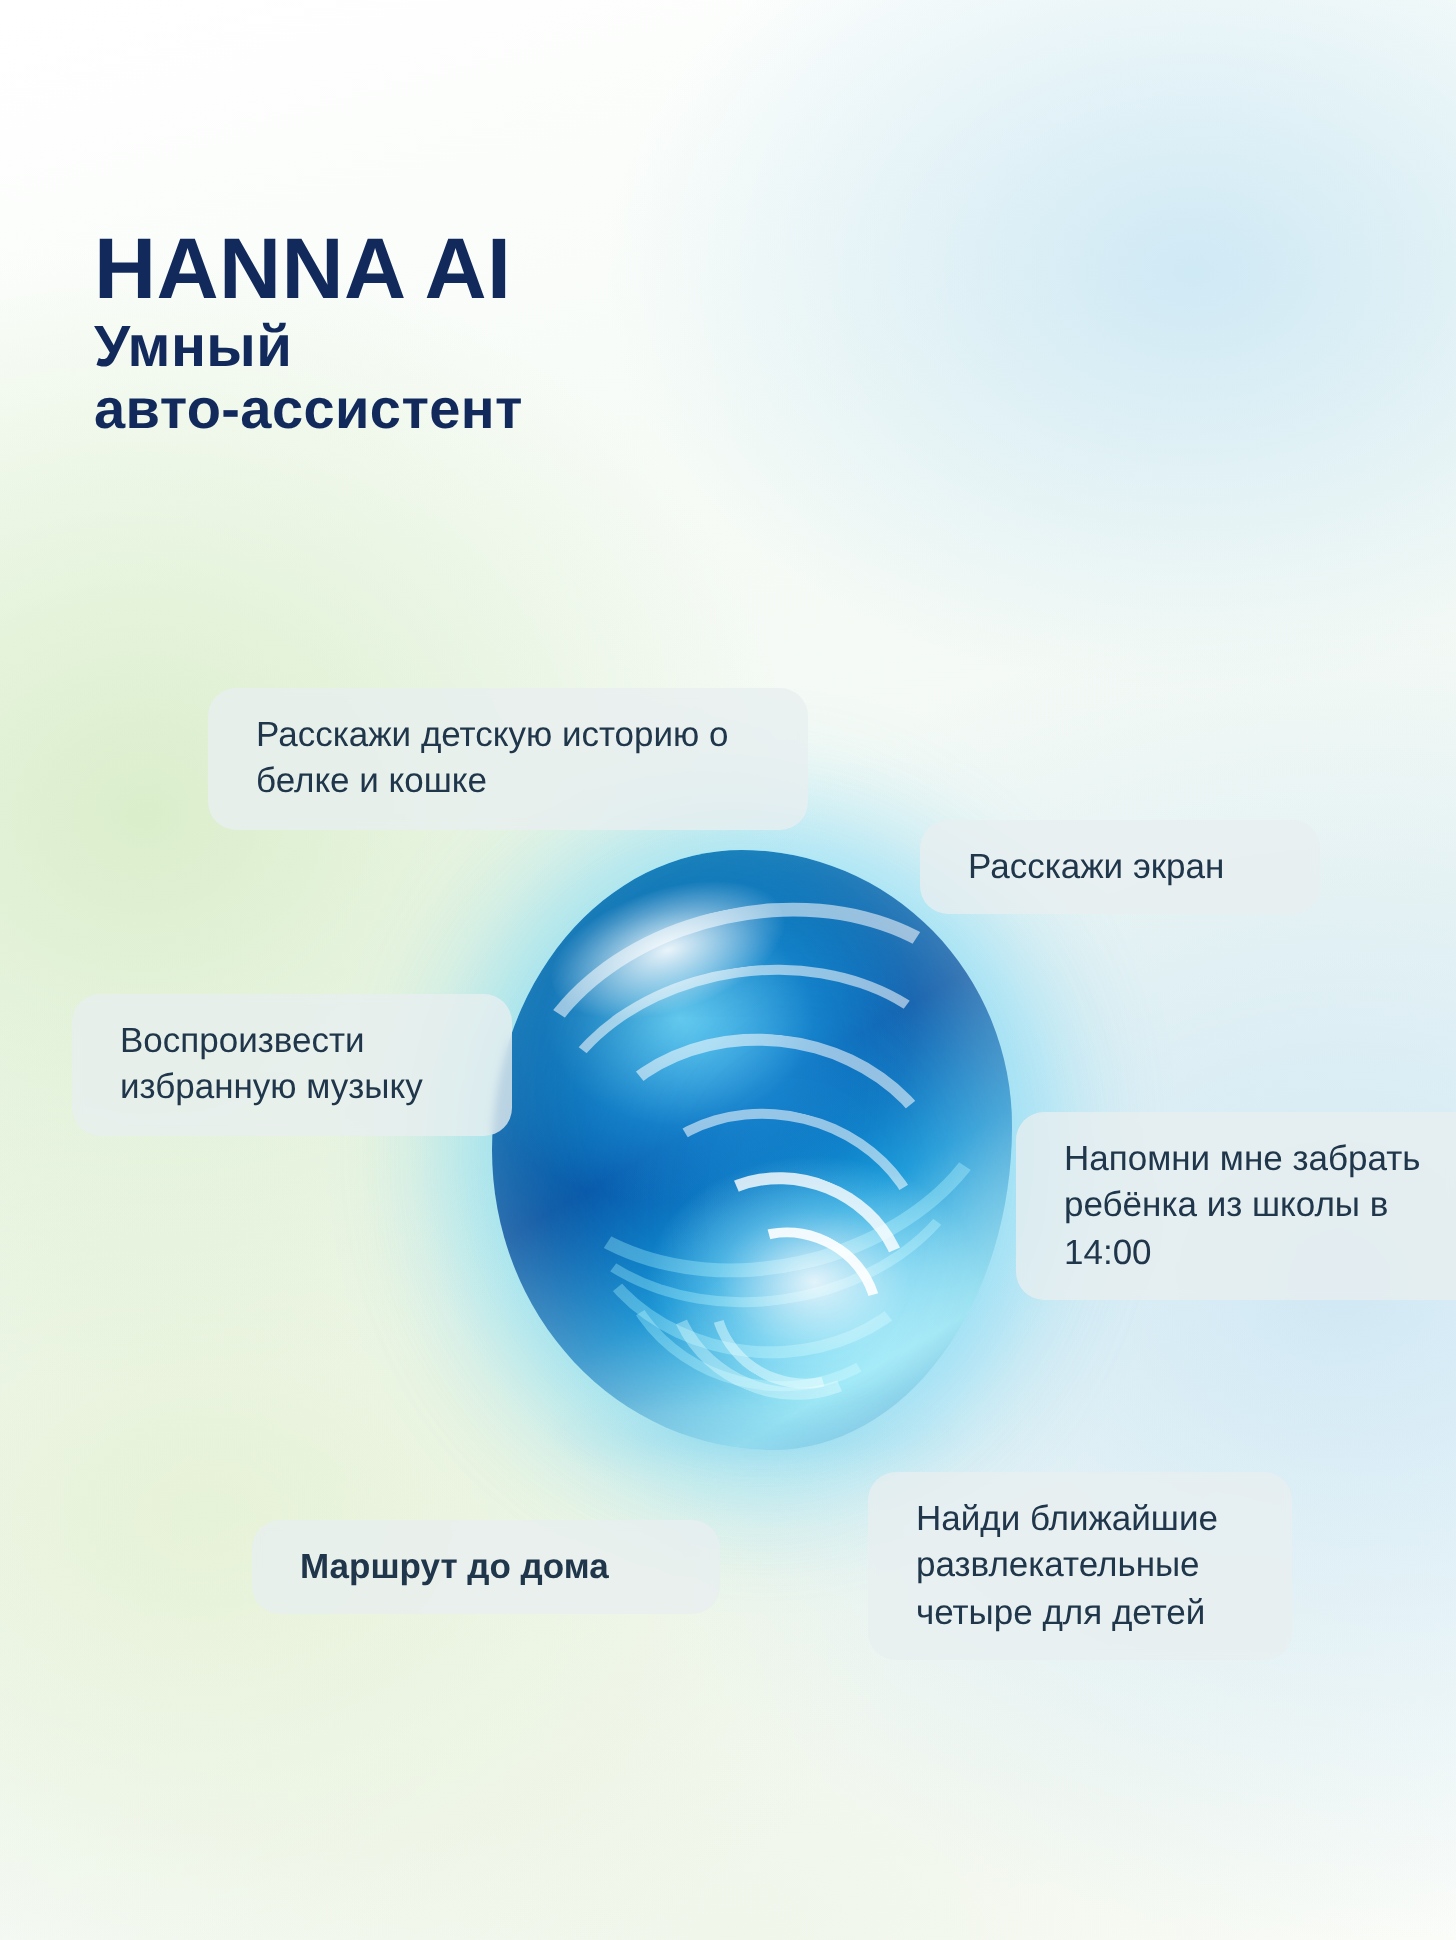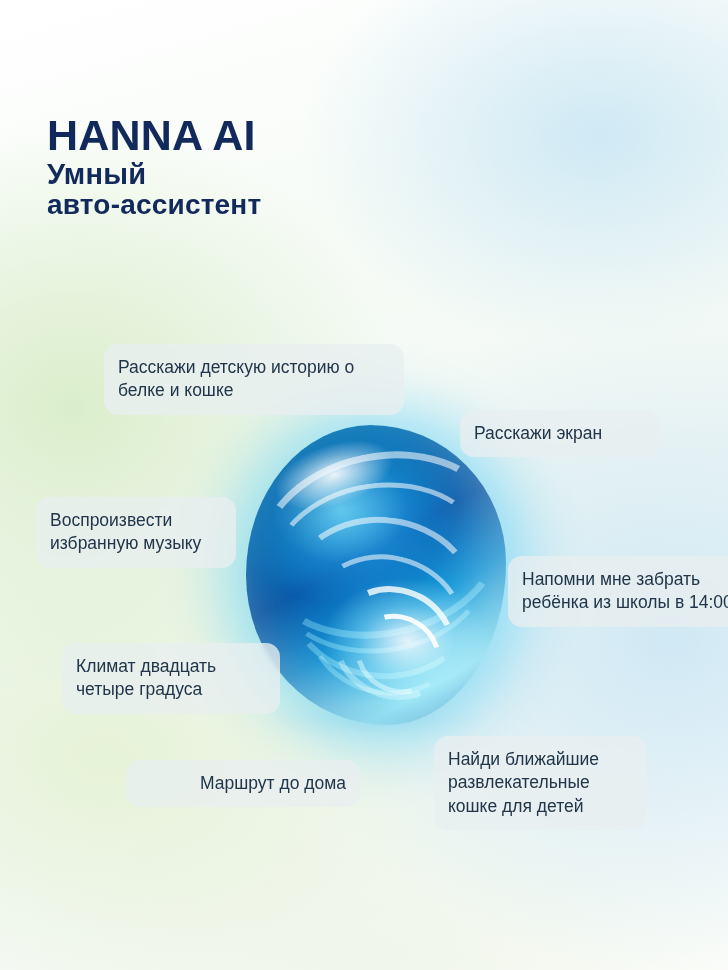--- a/index.html
+++ b/index.html
@@ -112,31 +112,31 @@
   }
 
   
   .bubble {
     position: absolute;
     background: rgba(232,238,240,0.78);
     border-radius: 14px;
     color: #20364a;
     font-size: 17.5px;
     line-height: 1.33;
-    padding: 12px 14px;
+    padding: 12px 24px;
     box-sizing: border-box;
     backdrop-filter: blur(2px);
   }
 
   #bubble-story    { left: 104px; top: 344px; width: 300px; }
   #bubble-screen   { left: 460px; top: 410px; width: 200px; }
-  #bubble-music    { left: 36px;  top: 497px; width: 200px; }
+  #bubble-music    { left: 36px;  top: 497px; width: 220px; }
   #bubble-remind   { left: 508px; top: 556px; width: 248px; }
   #bubble-climate  { left: 62px;  top: 643px; width: 218px; }
-  #bubble-route    { left: 126px; top: 760px; width: 234px; text-align: right; }
+  #bubble-route    { left: 126px; top: 760px; width: 234px; text-align: left; font-weight: bold; }
   #bubble-places   { left: 434px; top: 736px; width: 212px; }
 </style>
 </head>
 <body>
 
 <div class="poster">
 
   <div class="heading">
     <div class="line line1">HANNA AI</div>
     <div class="line line2">Умный</div>
@@ -154,17 +154,16 @@
       <div class="swirl s6"></div>
       <div class="hl"></div>
     </div>
     <div class="orb-shadow"></div>
   </div>
 
   <div class="bubble" id="bubble-story">Расскажи детскую историю о белке и кошке</div>
   <div class="bubble" id="bubble-screen">Расскажи экран</div>
   <div class="bubble" id="bubble-music">Воспроизвести избранную музыку</div>
   <div class="bubble" id="bubble-remind">Напомни мне забрать ребёнка из школы в 14:00</div>
-  <div class="bubble" id="bubble-climate">Климат двадцать четыре градуса</div>
   <div class="bubble" id="bubble-route">Маршрут до дома</div>
-  <div class="bubble" id="bubble-places">Найди ближайшие развлекательные кошке для детей</div>
+  <div class="bubble" id="bubble-places">Найди ближайшие развлекательные четыре для детей</div>
 
 </div>
 
 </body></html>

